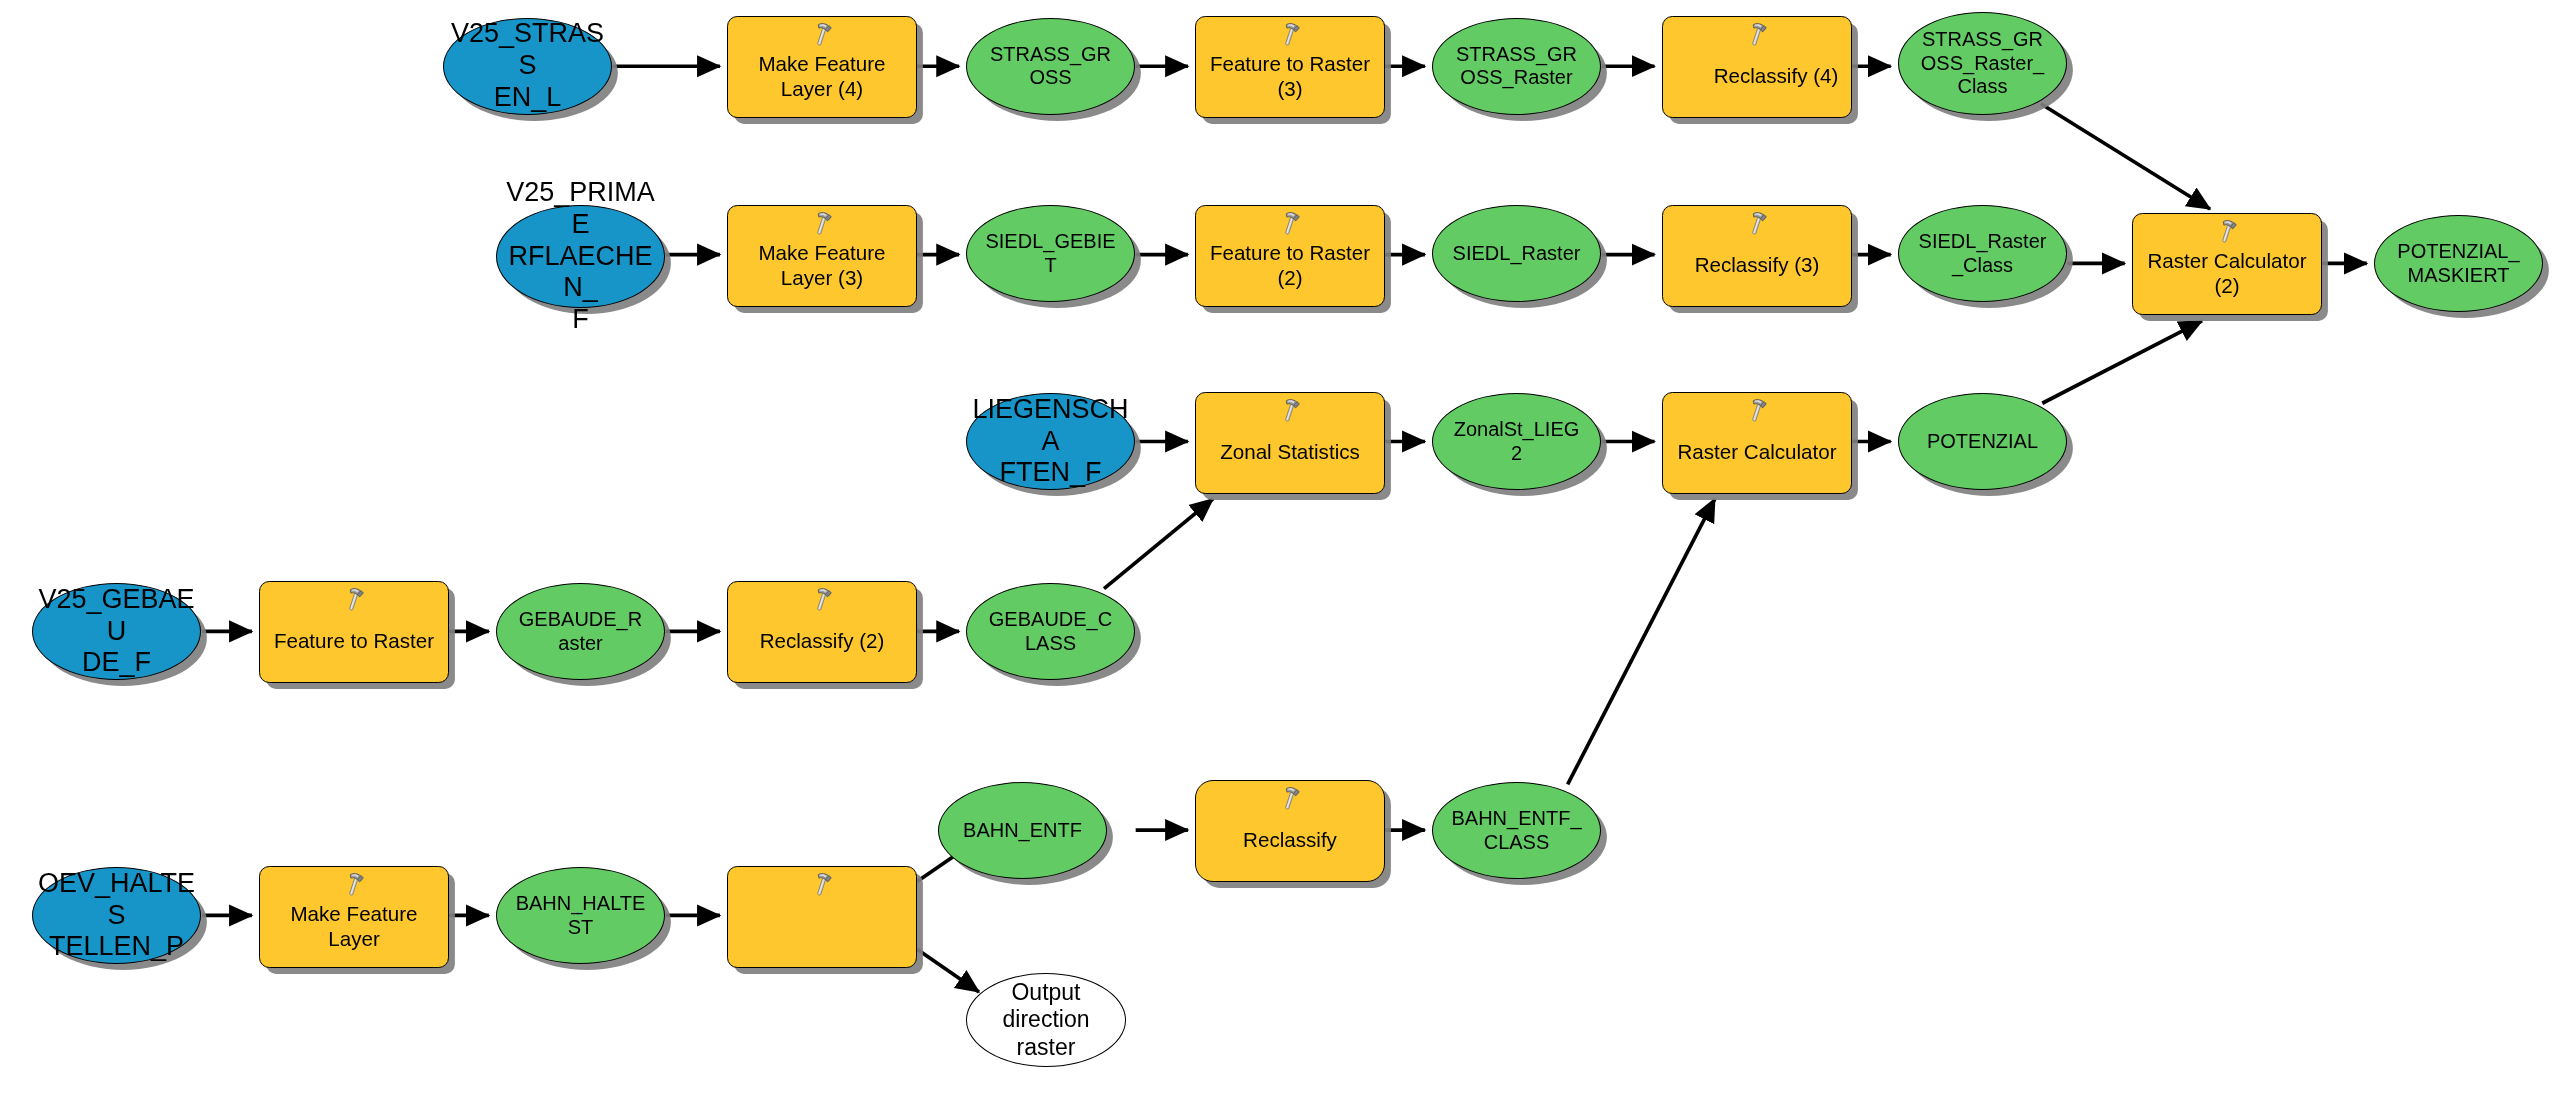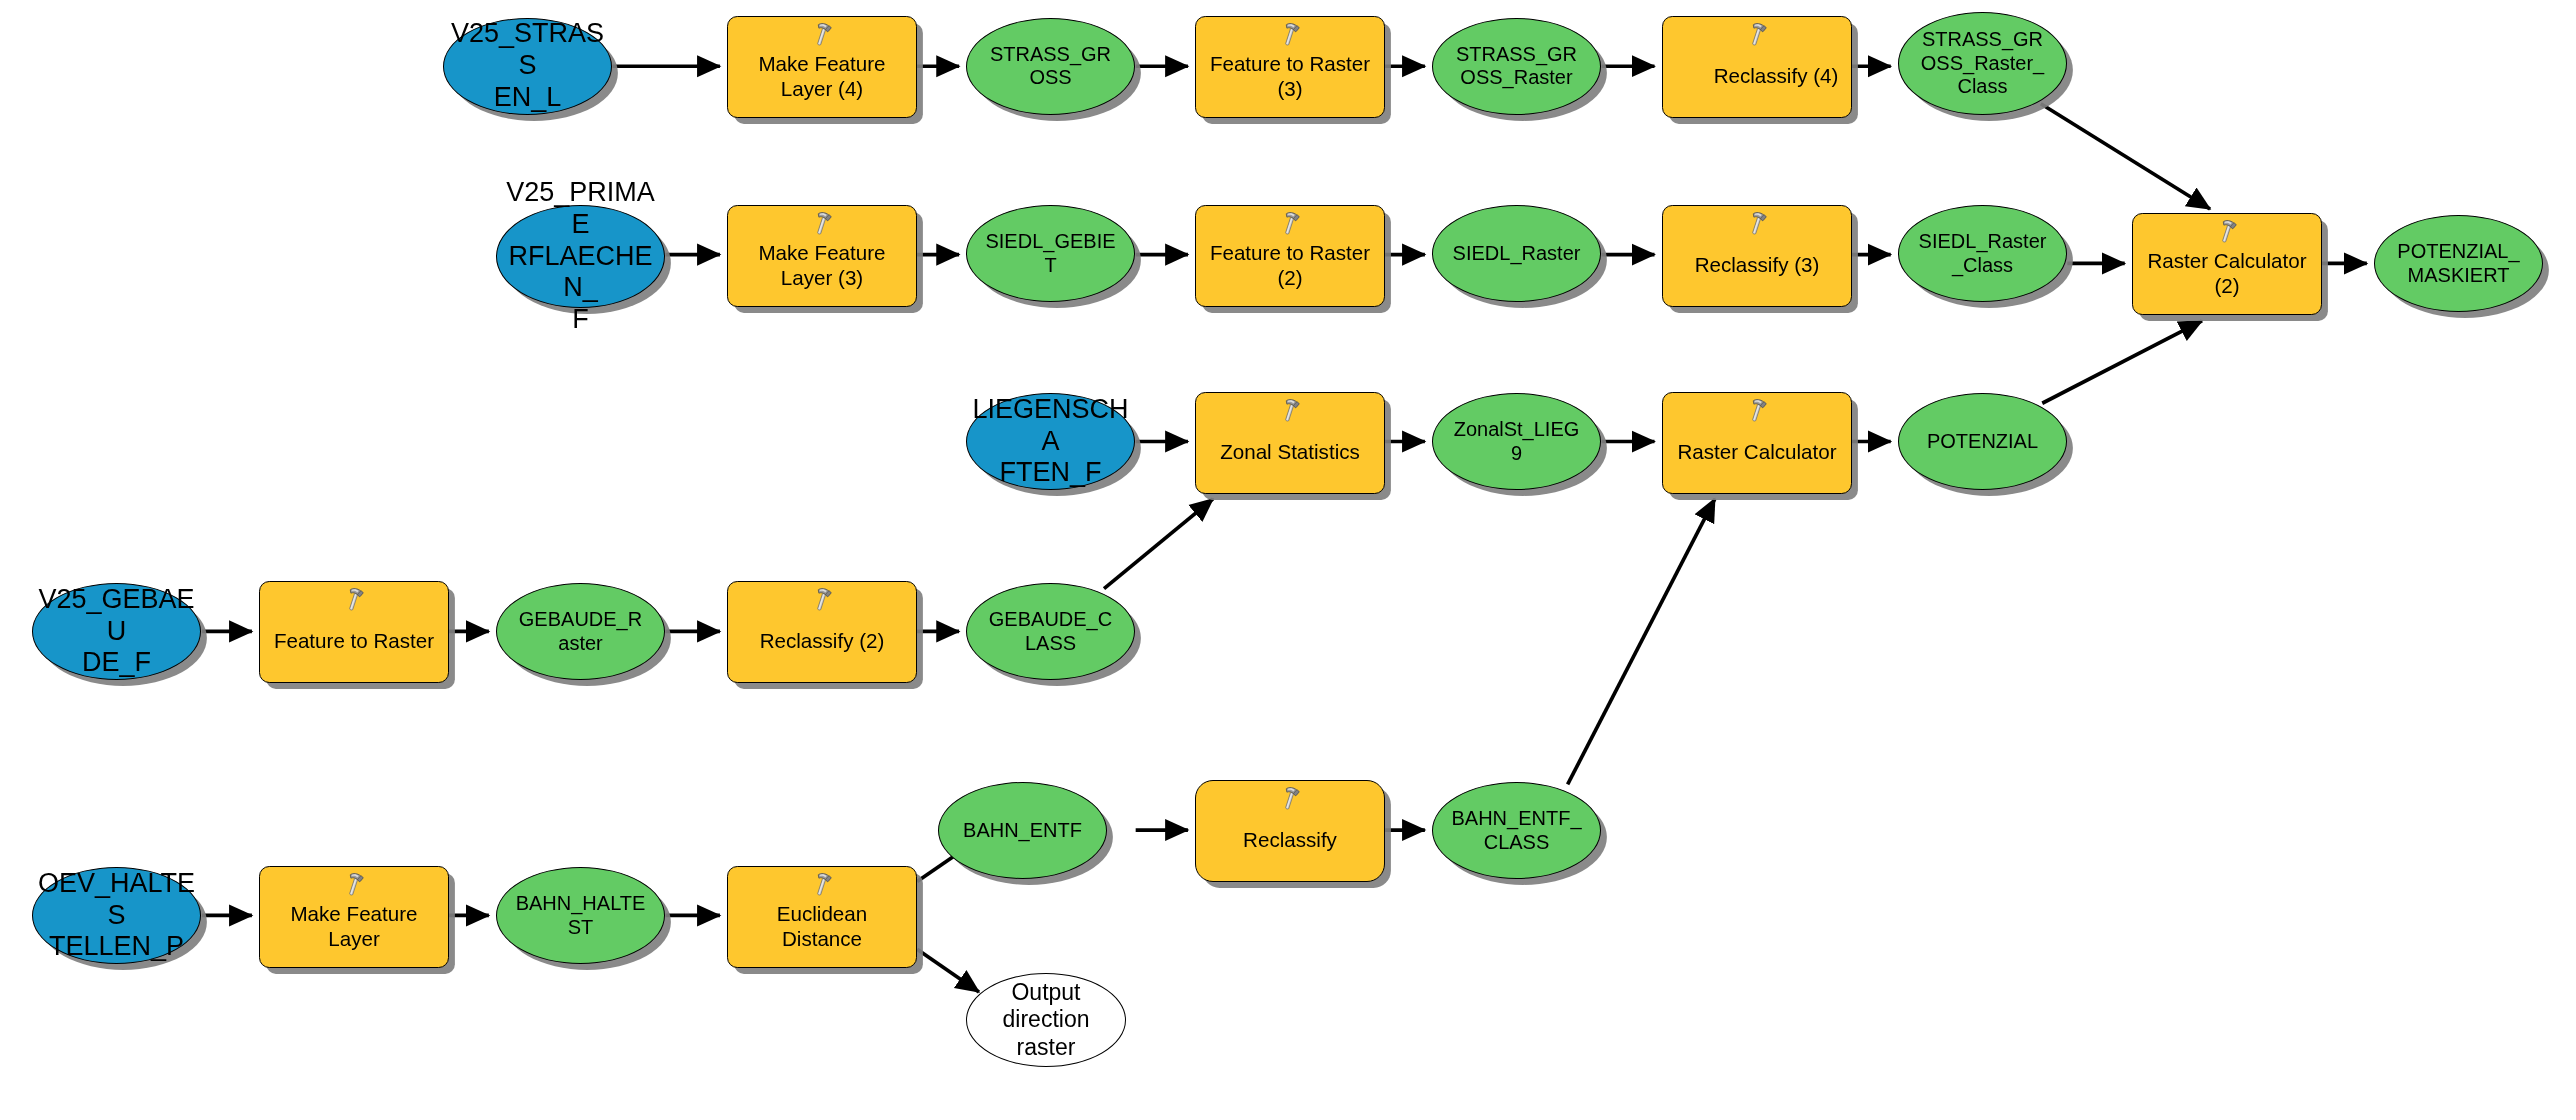--- a/index.html
+++ b/index.html
@@ -275,21 +275,21 @@
             <rect x="16.4" y="11" width="1.5" height="21" fill="#f2f2f2" opacity="0.75"></rect>
             <path d="M 8.2 7.4 C 10.6 3.6 17.5 2.4 21.6 4.3 L 25.6 6.2 L 23.4 11.6 L 19.2 10.2 C 16 9.2 12.2 9.6 10.4 11.4 Z" fill="#9d9d9d" stroke="#4d4d4d" stroke-width="1"></path>
             <path d="M 10.0 7.0 C 12.2 4.6 16.4 4.0 19.4 5.3 L 18.3 7.6 C 15.6 6.7 12.4 7.0 11.0 8.3 Z" fill="#e8e8e8" opacity="0.85"></path>
             <rect x="20.6" y="4.4" width="4.6" height="7.6" rx="1.1" transform="rotate(22 22.9 8.2)" fill="#828282" stroke="#4d4d4d" stroke-width="0.9"></rect>
           </g>
         </svg>
         <span class="lbl">Zonal Statistics</span>
       </div>
       <div class="node var-green" style="left: 1432px; top: 393px; width: 169px; height: 97px;">
         <span class="lbl">ZonalSt_LIEG
-9</span>
+2</span>
       </div>
       <div class="node tool" style="left: 1662px; top: 392px; width: 190px; height: 102px;">
         <svg class="hammer-icon" viewBox="0 0 34 36" xmlns="http://www.w3.org/2000/svg">
           <g transform="rotate(18 17 18)">
             <rect x="15.3" y="10" width="4.4" height="23" rx="1.6" fill="#cfcfcf" stroke="#6a6a6a" stroke-width="0.9"></rect>
             <rect x="16.4" y="11" width="1.5" height="21" fill="#f2f2f2" opacity="0.75"></rect>
             <path d="M 8.2 7.4 C 10.6 3.6 17.5 2.4 21.6 4.3 L 25.6 6.2 L 23.4 11.6 L 19.2 10.2 C 16 9.2 12.2 9.6 10.4 11.4 Z" fill="#9d9d9d" stroke="#4d4d4d" stroke-width="1"></path>
             <path d="M 10.0 7.0 C 12.2 4.6 16.4 4.0 19.4 5.3 L 18.3 7.6 C 15.6 6.7 12.4 7.0 11.0 8.3 Z" fill="#e8e8e8" opacity="0.85"></path>
             <rect x="20.6" y="4.4" width="4.6" height="7.6" rx="1.1" transform="rotate(22 22.9 8.2)" fill="#828282" stroke="#4d4d4d" stroke-width="0.9"></rect>
           </g>
@@ -359,22 +359,20 @@
       <div class="node tool" style="left: 727px; top: 866px; width: 190px; height: 102px;">
         <svg class="hammer-icon" viewBox="0 0 34 36" xmlns="http://www.w3.org/2000/svg">
           <g transform="rotate(18 17 18)">
             <rect x="15.3" y="10" width="4.4" height="23" rx="1.6" fill="#cfcfcf" stroke="#6a6a6a" stroke-width="0.9"></rect>
             <rect x="16.4" y="11" width="1.5" height="21" fill="#f2f2f2" opacity="0.75"></rect>
             <path d="M 8.2 7.4 C 10.6 3.6 17.5 2.4 21.6 4.3 L 25.6 6.2 L 23.4 11.6 L 19.2 10.2 C 16 9.2 12.2 9.6 10.4 11.4 Z" fill="#9d9d9d" stroke="#4d4d4d" stroke-width="1"></path>
             <path d="M 10.0 7.0 C 12.2 4.6 16.4 4.0 19.4 5.3 L 18.3 7.6 C 15.6 6.7 12.4 7.0 11.0 8.3 Z" fill="#e8e8e8" opacity="0.85"></path>
             <rect x="20.6" y="4.4" width="4.6" height="7.6" rx="1.1" transform="rotate(22 22.9 8.2)" fill="#828282" stroke="#4d4d4d" stroke-width="0.9"></rect>
           </g>
         </svg>
-        <span class="lbl">Euclidean
-Distance</span>
       </div>
       <div class="node var-green" style="left: 938px; top: 782px; width: 169px; height: 97px;">
         <span class="lbl">BAHN_ENTF</span>
       </div>
       <div class="node tool" style="left: 1195px; top: 780px; width: 190px; height: 102px; border-radius: 18px;">
         <svg class="hammer-icon" viewBox="0 0 34 36" xmlns="http://www.w3.org/2000/svg">
           <g transform="rotate(18 17 18)">
             <rect x="15.3" y="10" width="4.4" height="23" rx="1.6" fill="#cfcfcf" stroke="#6a6a6a" stroke-width="0.9"></rect>
             <rect x="16.4" y="11" width="1.5" height="21" fill="#f2f2f2" opacity="0.75"></rect>
             <path d="M 8.2 7.4 C 10.6 3.6 17.5 2.4 21.6 4.3 L 25.6 6.2 L 23.4 11.6 L 19.2 10.2 C 16 9.2 12.2 9.6 10.4 11.4 Z" fill="#9d9d9d" stroke="#4d4d4d" stroke-width="1"></path>

